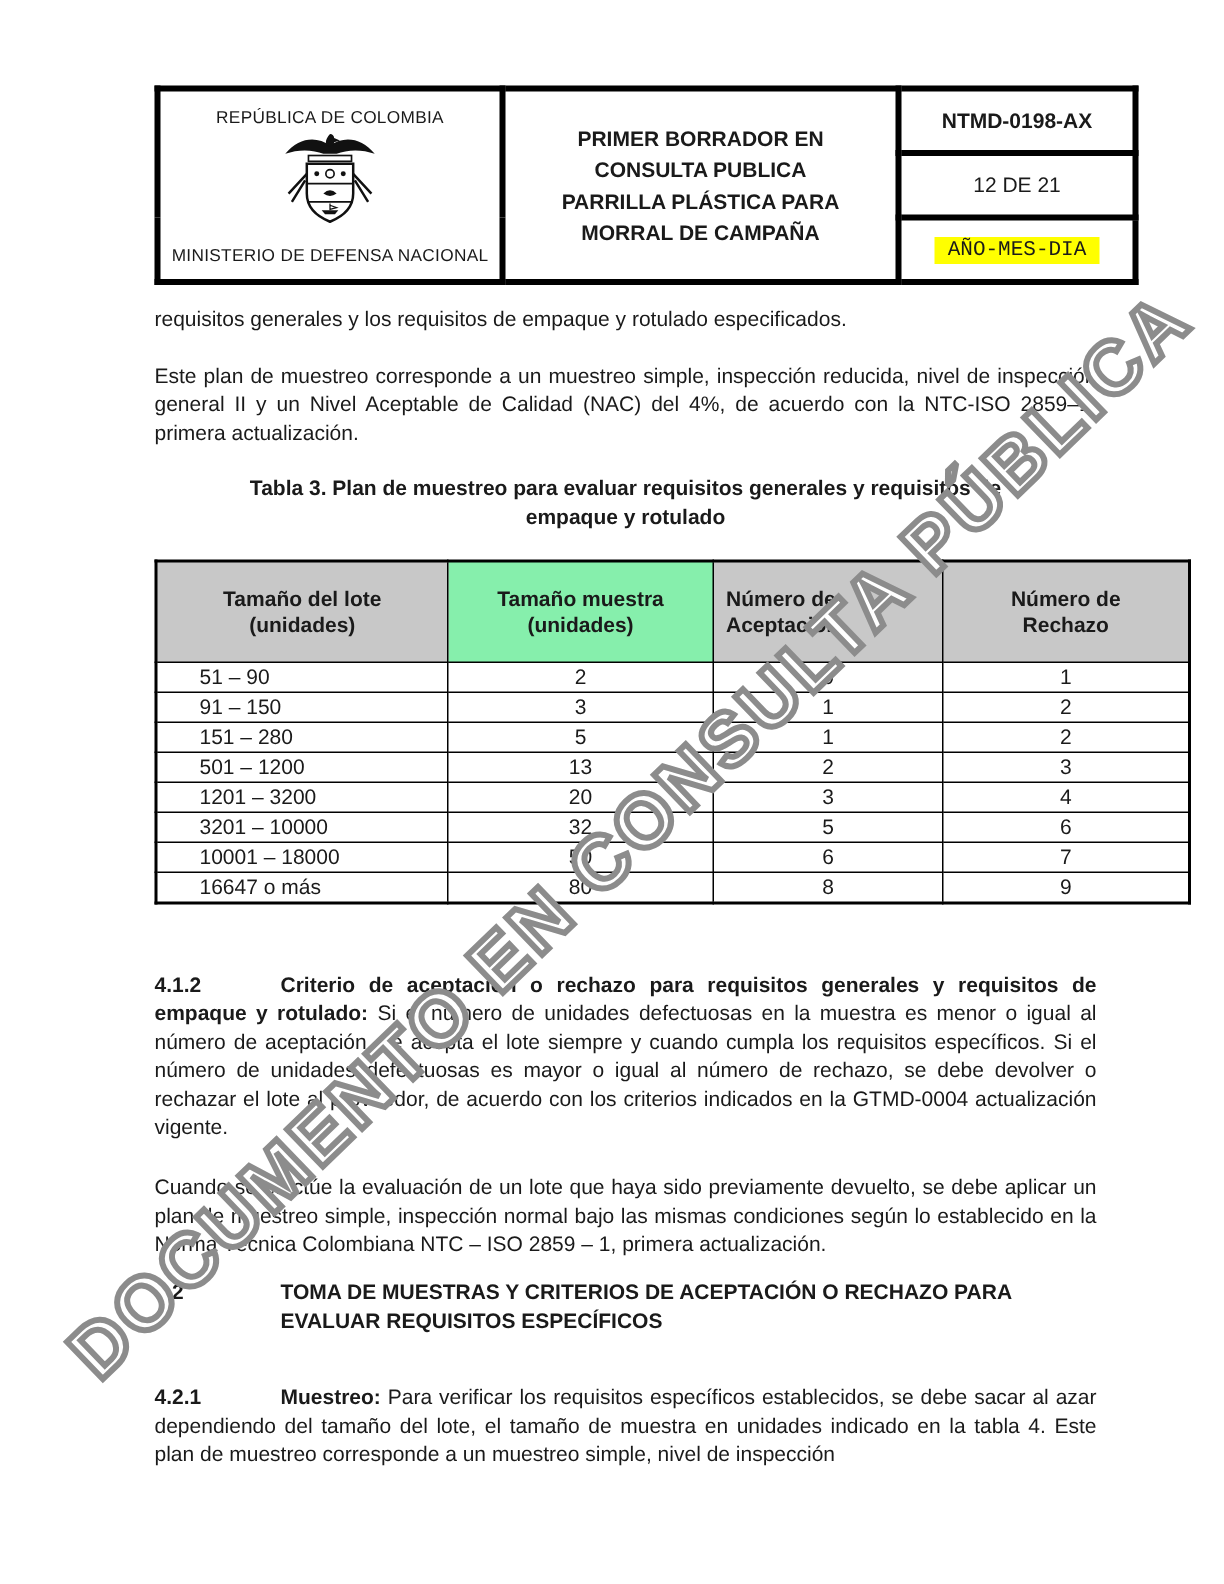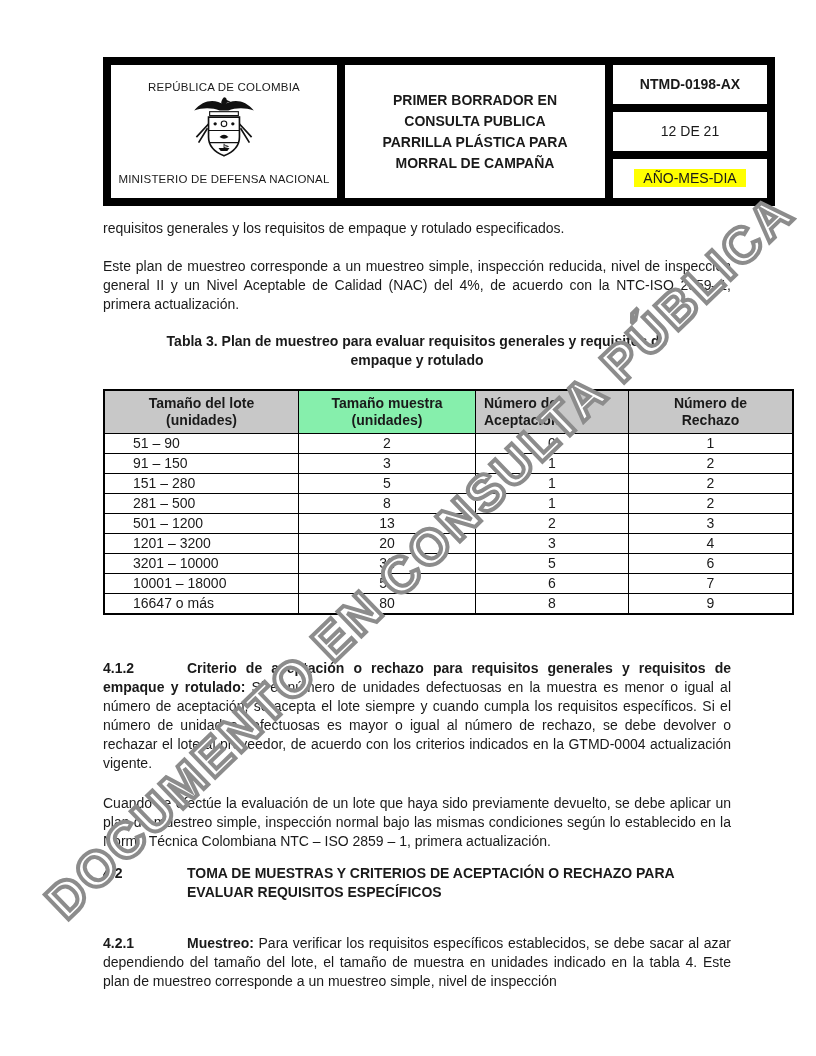--- a/index.html
+++ b/index.html
@@ -5,47 +5,47 @@
   html,body{margin:0;padding:0;background:#e8e8e8;}
   .page{
     position:relative;width:816px;height:1056px;margin:0 auto;background:#fff;
     overflow:hidden;font-family:"Liberation Sans","DejaVu Sans",sans-serif;
     color:#1a1a1a;font-size:14px;line-height:19px;
   }
   .content{position:absolute;left:103px;top:57px;width:628px;}
 
   
   table.hdr{border-collapse:collapse;width:628px;table-layout:fixed;}
-  table.hdr,table.hdr td{border:8px solid #000000;}
+  table.hdr,table.hdr td{border:4px solid #000000;}
   table.hdr td{padding:2px 4px;vertical-align:middle;}
   td.hd-left{width:218px;}
   .hd-left-inner{display:flex;flex-direction:column;align-items:center;justify-content:space-between;height:101px;}
   .org-line{font-size:11.5px;line-height:13px;text-align:center;letter-spacing:.2px;}
   td.hd-center{width:252px;text-align:center;font-weight:bold;font-size:14px;line-height:21px;white-space:pre-line;}
   td.hd-right{width:146px;text-align:center;height:35px;font-size:14px;}
   .doc-code{font-weight:bold;}
-  .hl{padding:1px 9px;}
+  .hl{padding:1px 9px;font-family:Liberation Mono, monospace;}
 
   
   p{margin:0;text-align:justify;}
   .p1{margin-top:13px;}
   .p2{margin-top:19px;}
   .tbl-title{margin-top:18px;font-weight:bold;text-align:center;white-space:pre-line;}
   .s412{margin-top:44px;}
   .p3{margin-top:21px;}
   .s42{margin-top:13px;font-weight:bold;text-align:left;padding-left:84px;text-indent:-84px;}
   .s421{margin-top:32px;}
   .num{display:inline-block;width:84px;font-weight:bold;text-indent:0;}
 
   
   table.sampling{border-collapse:collapse;width:628px;margin-top:19px;table-layout:fixed;}
   table.sampling,table.sampling th,table.sampling td{border:1px solid #000;}
   table.sampling{border-width:2px;}
   table.sampling th{
-    font-size:14px;line-height:17px;font-weight:bold;padding:4px 8px;
+    font-size:14px;line-height:17px;font-weight:bold;padding:16px 8px;
     white-space:pre-line;vertical-align:middle;text-align:center;
   }
   table.sampling th.col-accept{text-align:left;}
   table.sampling td{height:18px;padding:0 8px;font-size:14px;text-align:center;}
   table.sampling td.lot{text-align:left;padding-left:28px;}
   .c1{width:177px;} .c2{width:160px;} .c3{width:136px;} .c4{width:147px;}
 
   
   .watermark{
     position:absolute;left:420px;top:557px;z-index:5;pointer-events:none;
@@ -135,26 +135,20 @@
           <td>1</td>
           <td>2</td>
         </tr>
         <tr>
           <td class="lot">151 – 280</td>
           <td>5</td>
           <td>1</td>
           <td>2</td>
         </tr>
         <tr>
-          <td class="lot">281 – 500</td>
-          <td>8</td>
-          <td>1</td>
-          <td>2</td>
-        </tr>
-        <tr>
           <td class="lot">501 – 1200</td>
           <td>13</td>
           <td>2</td>
           <td>3</td>
         </tr>
         <tr>
           <td class="lot">1201 – 3200</td>
           <td>20</td>
           <td>3</td>
           <td>4</td>

